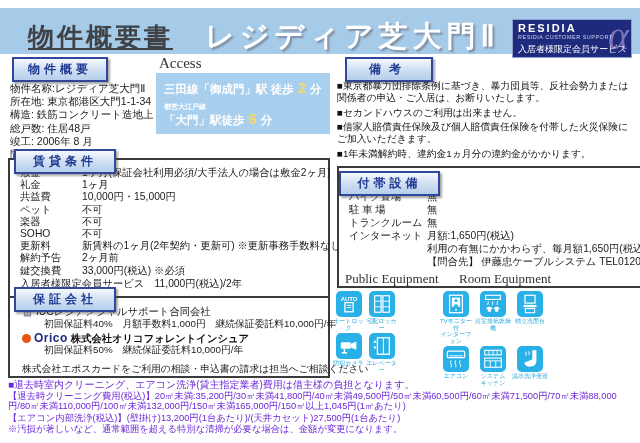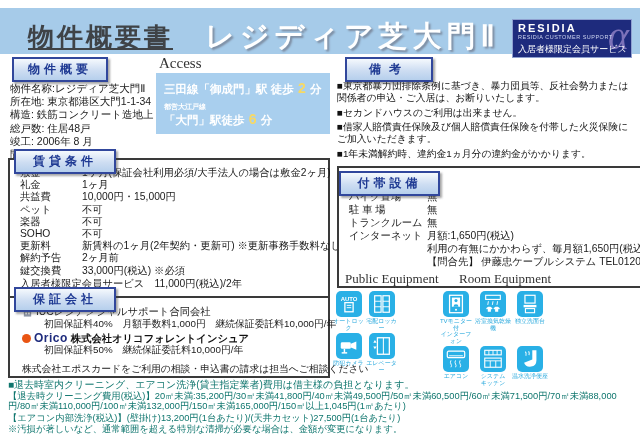--- a/index.html
+++ b/index.html
@@ -115,21 +115,21 @@
   .eq-cell { width:100%; text-align:center; }
   .eq-icon {
     width:26px; height:26px; margin:0 auto;
     background:#29b0e6; border-radius:5px;
     display:flex; align-items:center; justify-content:center;
   }
   .eq-icon svg { width:22px; height:22px; display:block; }
   .eq-label { font-size:6px; line-height:6.5px; color:#2aa9dd; margin-top:1px; min-height:13px; }
 
   
-  .footnotes { position:absolute; left:8px; top:379px; width:628px; color:#0f766e; }
+  .footnotes { position:absolute; left:8px; top:379px; width:628px; color:#6d28d9; }
   .footnotes p { margin:0 0 1px 0; }
   .fn-1 { font-size:10px;  line-height:11px; }
   .fn-2, .fn-3, .fn-4 { font-size:9.3px; line-height:10.3px; }
 </style>
 </head>
 <body>
 
 <div class="page">
 
   <div class="header-bar">

